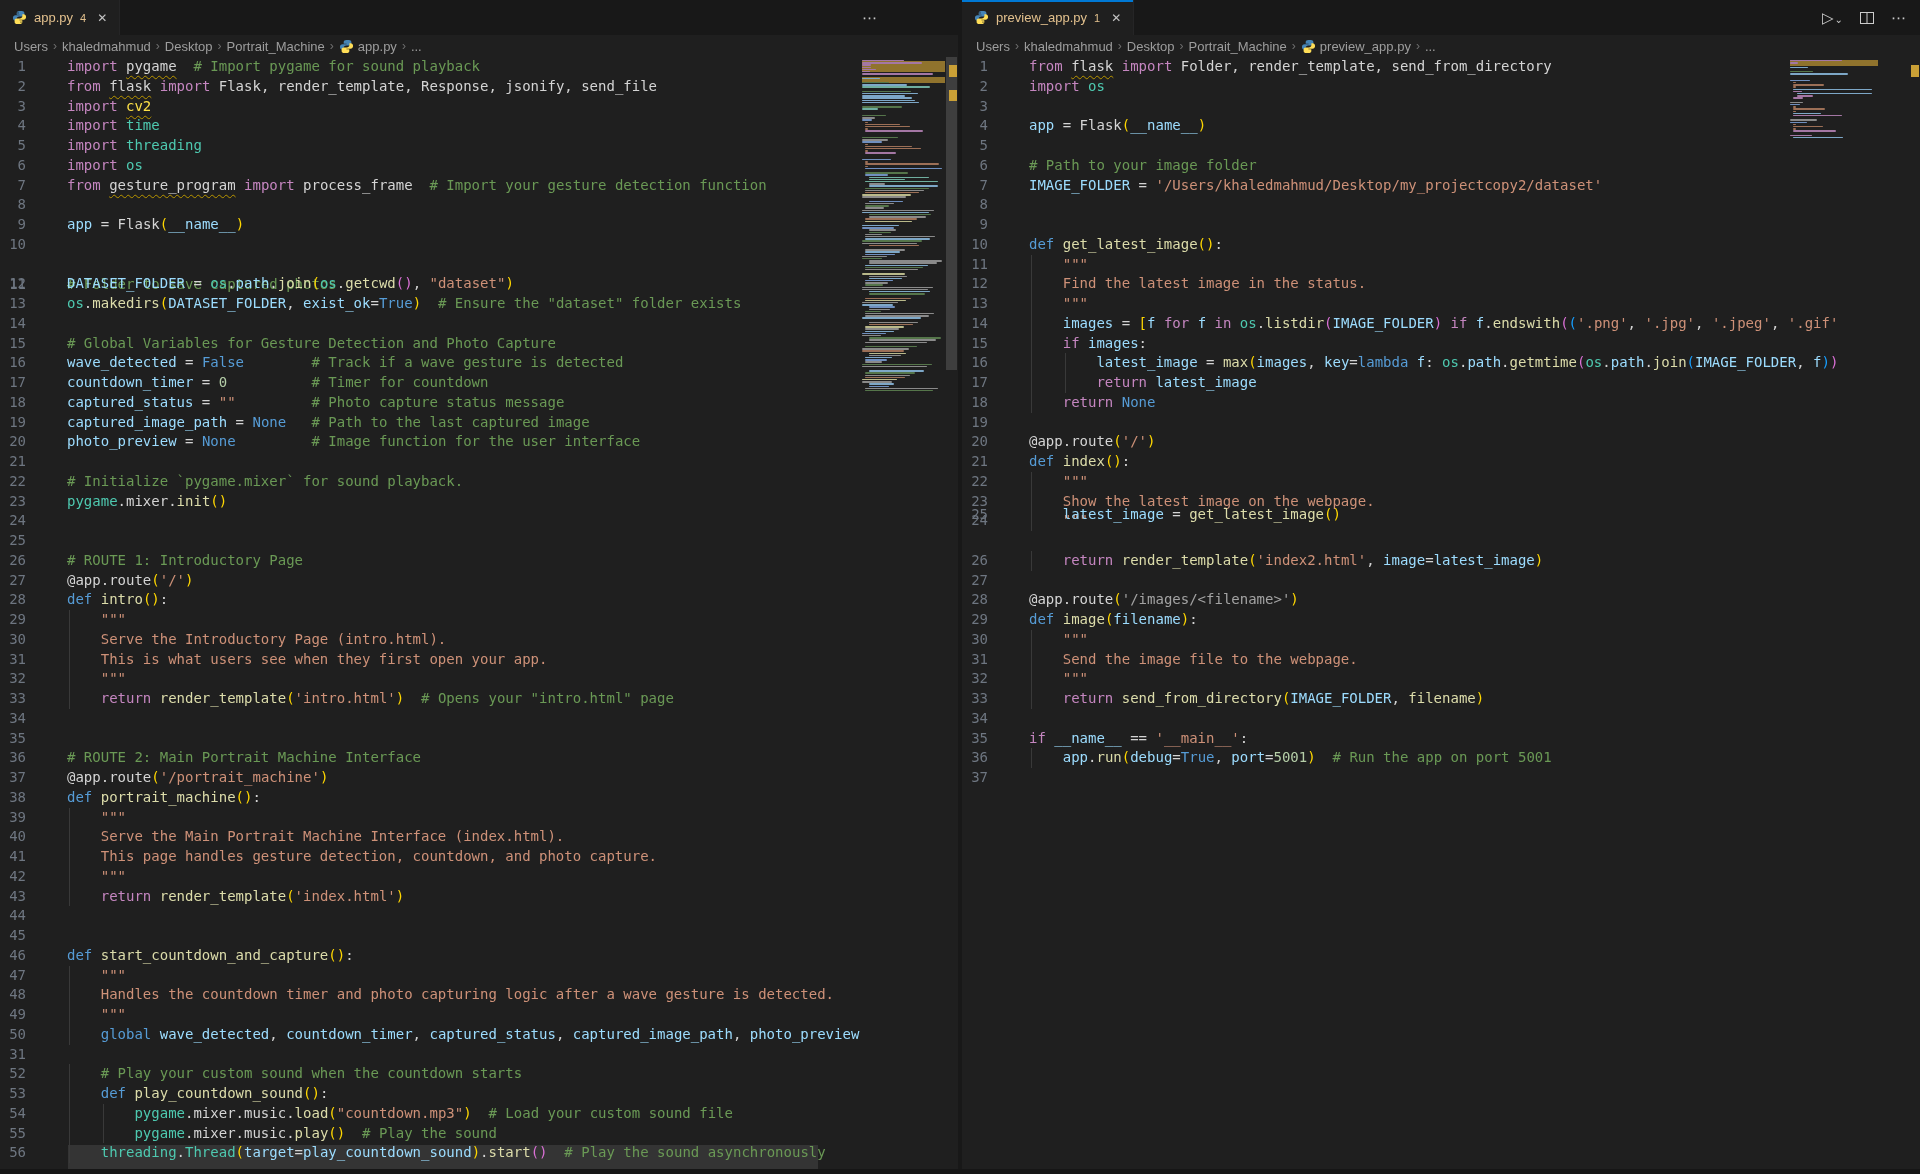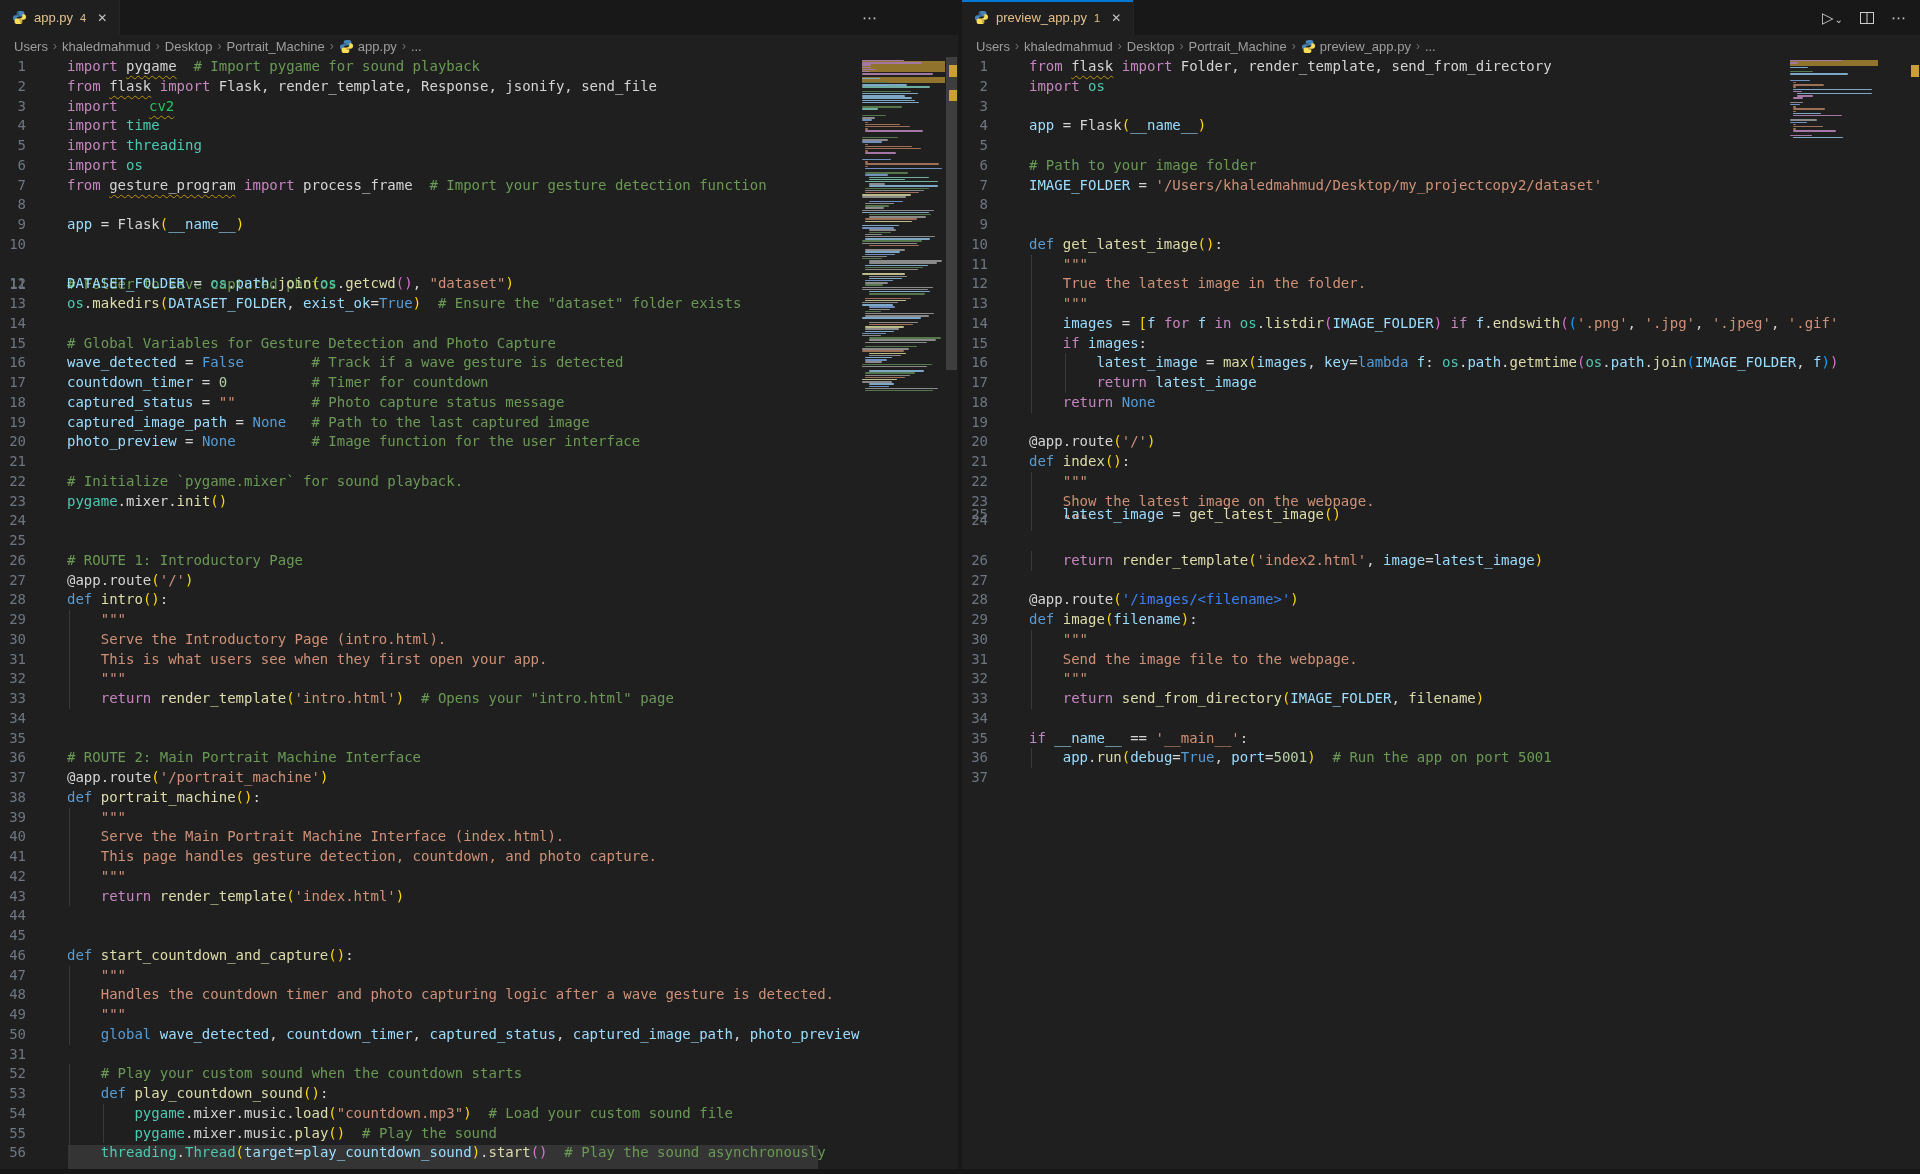--- a/index.html
+++ b/index.html
@@ -98,21 +98,21 @@
         </span>
         <span class="crumb-sep">›</span>
         <span class="crumb">
           <span>...</span>
         </span>
       </div>
     <div class="cur-line-band" id="band-left" style="left: 68px; top: 1145px; width: 750px; height: 29px;"></div>
     <div class="code-area" id="code-left">
         <div class="code-row" style="top: 0px;"><span class="ln">1</span><span style="color: rgb(197, 134, 192);">import </span><span class="tk-u" style="color: rgb(212, 212, 212);">pygame</span><span style="color: rgb(106, 153, 85);">  # Import pygame for sound playback</span></div>
         <div class="code-row" style="top: 19.75px;"><span class="ln">2</span><span style="color: rgb(197, 134, 192);">from </span><span class="tk-u" style="color: rgb(212, 212, 212);">flask</span><span style="color: rgb(197, 134, 192);"> import </span><span style="color: rgb(212, 212, 212);">Flask, render_template, Response, jsonify, send_file</span></div>
-        <div class="code-row" style="top: 39.5px;"><span class="ln">3</span><span style="color: rgb(197, 134, 192);">import </span><span class="tk-u" style="color: #22c55e; margin-left: 23px;">cv2</span></div>
+        <div class="code-row" style="top: 39.5px;"><span class="ln">3</span><span style="color: rgb(197, 134, 192);">import </span><span class="tk-u" style="color: #fde047;">cv2</span></div>
         <div class="code-row" style="top: 59.25px;"><span class="ln">4</span><span style="color: rgb(197, 134, 192);">import </span><span style="color: rgb(78, 201, 176);">time</span></div>
         <div class="code-row" style="top: 79px;"><span class="ln">5</span><span style="color: rgb(197, 134, 192);">import </span><span style="color: rgb(78, 201, 176);">threading</span></div>
         <div class="code-row" style="top: 98.75px;"><span class="ln">6</span><span style="color: rgb(197, 134, 192);">import </span><span style="color: rgb(78, 201, 176);">os</span></div>
         <div class="code-row" style="top: 118.5px;"><span class="ln">7</span><span style="color: rgb(197, 134, 192);">from </span><span class="tk-u" style="color: rgb(212, 212, 212);">gesture_program</span><span style="color: rgb(197, 134, 192);"> import </span><span style="color: rgb(212, 212, 212);">process_frame</span><span style="color: rgb(106, 153, 85);">  # Import your gesture detection function</span></div>
         <div class="code-row" style="top: 138.25px;"><span class="ln">8</span></div>
         <div class="code-row" style="top: 158px;"><span class="ln">9</span><span style="color: rgb(156, 220, 254);">app</span><span style="color: rgb(212, 212, 212);"> = </span><span style="color: rgb(212, 212, 212);">Flask</span><span style="color: rgb(255, 215, 0);">(</span><span style="color: rgb(156, 220, 254);">__name__</span><span style="color: rgb(255, 215, 0);">)</span></div>
         <div class="code-row" style="top: 177.75px;"><span class="ln">10</span></div>
         <div class="code-row" style="top: 203px; margin-top: 15px;"><span class="ln">11</span><span style="color: rgb(106, 153, 85);"># Folder to save captured photos</span></div>
         <div class="code-row" style="top: 217.25px;"><span class="ln">12</span><span style="color: rgb(156, 220, 254);">DATASET_FOLDER</span><span style="color: rgb(212, 212, 212);"> = </span><span style="color: rgb(78, 201, 176);">os</span><span style="color: rgb(212, 212, 212);">.</span><span style="color: rgb(156, 220, 254);">path</span><span style="color: rgb(212, 212, 212);">.</span><span style="color: rgb(220, 220, 170);">join</span><span style="color: rgb(255, 215, 0);">(</span><span style="color: rgb(78, 201, 176);">os</span><span style="color: rgb(212, 212, 212);">.</span><span style="color: rgb(220, 220, 170);">getcwd</span><span style="color: rgb(218, 112, 214);">()</span><span style="color: rgb(212, 212, 212);">, </span><span style="color: rgb(206, 145, 120);">"dataset"</span><span style="color: rgb(255, 215, 0);">)</span></div>
         <div class="code-row" style="top: 237px;"><span class="ln">13</span><span style="color: rgb(78, 201, 176);">os</span><span style="color: rgb(212, 212, 212);">.</span><span style="color: rgb(220, 220, 170);">makedirs</span><span style="color: rgb(255, 215, 0);">(</span><span style="color: rgb(156, 220, 254);">DATASET_FOLDER</span><span style="color: rgb(212, 212, 212);">, </span><span style="color: rgb(156, 220, 254);">exist_ok</span><span style="color: rgb(212, 212, 212);">=</span><span style="color: rgb(86, 156, 214);">True</span><span style="color: rgb(255, 215, 0);">)</span><span style="color: rgb(106, 153, 85);">  # Ensure the "dataset" folder exists</span></div>
@@ -364,37 +364,37 @@
         <div class="code-row" style="top: 19.75px;"><span class="ln">2</span><span style="color: rgb(197, 134, 192);">import </span><span style="color: rgb(78, 201, 176);">os</span></div>
         <div class="code-row" style="top: 39.5px;"><span class="ln">3</span></div>
         <div class="code-row" style="top: 59.25px;"><span class="ln">4</span><span style="color: rgb(156, 220, 254);">app</span><span style="color: rgb(212, 212, 212);"> = </span><span style="color: rgb(212, 212, 212);">Flask</span><span style="color: rgb(255, 215, 0);">(</span><span style="color: rgb(156, 220, 254);">__name__</span><span style="color: rgb(255, 215, 0);">)</span></div>
         <div class="code-row" style="top: 79px;"><span class="ln">5</span></div>
         <div class="code-row" style="top: 98.75px;"><span class="ln">6</span><span style="color: rgb(106, 153, 85);"># Path to your image folder</span></div>
         <div class="code-row" style="top: 118.5px;"><span class="ln">7</span><span style="color: rgb(156, 220, 254);">IMAGE_FOLDER</span><span style="color: rgb(212, 212, 212);"> = </span><span style="color: rgb(206, 145, 120);">'/Users/khaledmahmud/Desktop/my_projectcopy2/dataset'</span></div>
         <div class="code-row" style="top: 138.25px;"><span class="ln">8</span></div>
         <div class="code-row" style="top: 158px;"><span class="ln">9</span></div>
         <div class="code-row" style="top: 177.75px;"><span class="ln">10</span><span style="color: rgb(86, 156, 214);">def </span><span style="color: rgb(220, 220, 170);">get_latest_image</span><span style="color: rgb(255, 215, 0);">()</span><span style="color: rgb(212, 212, 212);">:</span></div>
         <div class="code-row" style="top: 197.5px;"><span class="guide" style="left: 69px;"></span><span class="ln">11</span><span style="color: rgb(206, 145, 120);">    """</span></div>
-        <div class="code-row" style="top: 217.25px;"><span class="guide" style="left: 69px;"></span><span class="ln">12</span><span style="color: rgb(206, 145, 120);">    True the latest image in the folder.</span></div>
+        <div class="code-row" style="top: 217.25px;"><span class="guide" style="left: 69px;"></span><span class="ln">12</span><span style="color: rgb(206, 145, 120);">    Find the latest image in the status.</span></div>
         <div class="code-row" style="top: 237px;"><span class="guide" style="left: 69px;"></span><span class="ln">13</span><span style="color: rgb(206, 145, 120);">    """</span></div>
         <div class="code-row" style="top: 256.75px;"><span class="guide" style="left: 69px;"></span><span class="ln">14</span><span style="color: rgb(156, 220, 254);">    images</span><span style="color: rgb(212, 212, 212);"> = </span><span style="color: rgb(255, 215, 0);">[</span><span style="color: rgb(156, 220, 254);">f</span><span style="color: rgb(197, 134, 192);"> for </span><span style="color: rgb(156, 220, 254);">f</span><span style="color: rgb(197, 134, 192);"> in </span><span style="color: rgb(78, 201, 176);">os</span><span style="color: rgb(212, 212, 212);">.</span><span style="color: rgb(220, 220, 170);">listdir</span><span style="color: rgb(218, 112, 214);">(</span><span style="color: rgb(156, 220, 254);">IMAGE_FOLDER</span><span style="color: rgb(218, 112, 214);">)</span><span style="color: rgb(197, 134, 192);"> if </span><span style="color: rgb(156, 220, 254);">f</span><span style="color: rgb(212, 212, 212);">.</span><span style="color: rgb(220, 220, 170);">endswith</span><span style="color: rgb(218, 112, 214);">(</span><span style="color: rgb(23, 159, 255);">(</span><span style="color: rgb(206, 145, 120);">'.png'</span><span style="color: rgb(212, 212, 212);">, </span><span style="color: rgb(206, 145, 120);">'.jpg'</span><span style="color: rgb(212, 212, 212);">, </span><span style="color: rgb(206, 145, 120);">'.jpeg'</span><span style="color: rgb(212, 212, 212);">, </span><span style="color: rgb(206, 145, 120);">'.gif'</span></div>
         <div class="code-row" style="top: 276.5px;"><span class="guide" style="left: 69px;"></span><span class="ln">15</span><span style="color: rgb(197, 134, 192);">    if </span><span style="color: rgb(156, 220, 254);">images</span><span style="color: rgb(212, 212, 212);">:</span></div>
         <div class="code-row" style="top: 296.25px;"><span class="guide" style="left: 69px;"></span><span class="guide" style="left: 102.72px;"></span><span class="ln">16</span><span style="color: rgb(156, 220, 254);">        latest_image</span><span style="color: rgb(212, 212, 212);"> = </span><span style="color: rgb(220, 220, 170);">max</span><span style="color: rgb(255, 215, 0);">(</span><span style="color: rgb(156, 220, 254);">images</span><span style="color: rgb(212, 212, 212);">, </span><span style="color: rgb(156, 220, 254);">key</span><span style="color: rgb(212, 212, 212);">=</span><span style="color: rgb(86, 156, 214);">lambda</span><span style="color: rgb(156, 220, 254);"> f</span><span style="color: rgb(212, 212, 212);">: </span><span style="color: rgb(78, 201, 176);">os</span><span style="color: rgb(212, 212, 212);">.</span><span style="color: rgb(156, 220, 254);">path</span><span style="color: rgb(212, 212, 212);">.</span><span style="color: rgb(220, 220, 170);">getmtime</span><span style="color: rgb(218, 112, 214);">(</span><span style="color: rgb(78, 201, 176);">os</span><span style="color: rgb(212, 212, 212);">.</span><span style="color: rgb(156, 220, 254);">path</span><span style="color: rgb(212, 212, 212);">.</span><span style="color: rgb(220, 220, 170);">join</span><span style="color: rgb(23, 159, 255);">(</span><span style="color: rgb(156, 220, 254);">IMAGE_FOLDER</span><span style="color: rgb(212, 212, 212);">, </span><span style="color: rgb(156, 220, 254);">f</span><span style="color: rgb(23, 159, 255);">)</span><span style="color: rgb(218, 112, 214);">)</span></div>
         <div class="code-row" style="top: 316px;"><span class="guide" style="left: 69px;"></span><span class="guide" style="left: 102.72px;"></span><span class="ln">17</span><span style="color: rgb(197, 134, 192);">        return </span><span style="color: rgb(156, 220, 254);">latest_image</span></div>
         <div class="code-row" style="top: 335.75px;"><span class="guide" style="left: 69px;"></span><span class="ln">18</span><span style="color: rgb(197, 134, 192);">    return </span><span style="color: rgb(86, 156, 214);">None</span></div>
         <div class="code-row" style="top: 355.5px;"><span class="ln">19</span></div>
         <div class="code-row" style="top: 375.25px;"><span class="ln">20</span><span style="color: rgb(212, 212, 212);">@app.route</span><span style="color: rgb(255, 215, 0);">(</span><span style="color: rgb(206, 145, 120);">'/'</span><span style="color: rgb(255, 215, 0);">)</span></div>
         <div class="code-row" style="top: 395px;"><span class="ln">21</span><span style="color: rgb(86, 156, 214);">def </span><span style="color: rgb(220, 220, 170);">index</span><span style="color: rgb(255, 215, 0);">()</span><span style="color: rgb(212, 212, 212);">:</span></div>
         <div class="code-row" style="top: 414.75px;"><span class="guide" style="left: 69px;"></span><span class="ln">22</span><span style="color: rgb(206, 145, 120);">    """</span></div>
         <div class="code-row" style="top: 434.5px;"><span class="guide" style="left: 69px;"></span><span class="ln">23</span><span style="color: rgb(206, 145, 120);">    Show the latest image on the webpage.</span></div>
         <div class="code-row" style="top: 454.25px;"><span class="guide" style="left: 69px;"></span><span class="ln">24</span><span style="color: rgb(206, 145, 120);">    """</span></div>
         <div class="code-row" style="top: 448px;"><span class="guide" style="left: 69px;"></span><span class="ln">25</span><span style="color: rgb(156, 220, 254);">    latest_image</span><span style="color: rgb(212, 212, 212);"> = </span><span style="color: rgb(220, 220, 170);">get_latest_image</span><span style="color: rgb(255, 215, 0);">()</span></div>
         <div class="code-row" style="top: 493.75px;"><span class="guide" style="left: 69px;"></span><span class="ln">26</span><span style="color: rgb(197, 134, 192);">    return </span><span style="color: rgb(220, 220, 170);">render_template</span><span style="color: rgb(255, 215, 0);">(</span><span style="color: rgb(206, 145, 120);">'index2.html'</span><span style="color: rgb(212, 212, 212);">, </span><span style="color: rgb(156, 220, 254);">image</span><span style="color: rgb(212, 212, 212);">=</span><span style="color: rgb(156, 220, 254);">latest_image</span><span style="color: rgb(255, 215, 0);">)</span></div>
         <div class="code-row" style="top: 513.5px;"><span class="ln">27</span></div>
-        <div class="code-row" style="top: 533.25px;"><span class="ln">28</span><span style="color: rgb(212, 212, 212);">@app.route</span><span style="color: rgb(255, 215, 0);">(</span><span style="color: #3b82f6;">'/images/&lt;filename&gt;'</span><span style="color: rgb(255, 215, 0);">)</span></div>
+        <div class="code-row" style="top: 533.25px;"><span class="ln">28</span><span style="color: rgb(212, 212, 212);">@app.route</span><span style="color: rgb(255, 215, 0);">(</span><span style="color: #a3a3a3;">'/images/&lt;filename&gt;'</span><span style="color: rgb(255, 215, 0);">)</span></div>
         <div class="code-row" style="top: 553px;"><span class="ln">29</span><span style="color: rgb(86, 156, 214);">def </span><span style="color: rgb(220, 220, 170);">image</span><span style="color: rgb(255, 215, 0);">(</span><span style="color: rgb(156, 220, 254);">filename</span><span style="color: rgb(255, 215, 0);">)</span><span style="color: rgb(212, 212, 212);">:</span></div>
         <div class="code-row" style="top: 572.75px;"><span class="guide" style="left: 69px;"></span><span class="ln">30</span><span style="color: rgb(206, 145, 120);">    """</span></div>
         <div class="code-row" style="top: 592.5px;"><span class="guide" style="left: 69px;"></span><span class="ln">31</span><span style="color: rgb(206, 145, 120);">    Send the image file to the webpage.</span></div>
         <div class="code-row" style="top: 612.25px;"><span class="guide" style="left: 69px;"></span><span class="ln">32</span><span style="color: rgb(206, 145, 120);">    """</span></div>
         <div class="code-row" style="top: 632px;"><span class="guide" style="left: 69px;"></span><span class="ln">33</span><span style="color: rgb(197, 134, 192);">    return </span><span style="color: rgb(220, 220, 170);">send_from_directory</span><span style="color: rgb(255, 215, 0);">(</span><span style="color: rgb(156, 220, 254);">IMAGE_FOLDER</span><span style="color: rgb(212, 212, 212);">, </span><span style="color: rgb(220, 220, 170);">filename</span><span style="color: rgb(255, 215, 0);">)</span></div>
         <div class="code-row" style="top: 651.75px;"><span class="ln">34</span></div>
         <div class="code-row" style="top: 671.5px;"><span class="ln">35</span><span style="color: rgb(197, 134, 192);">if </span><span style="color: rgb(156, 220, 254);">__name__</span><span style="color: rgb(212, 212, 212);"> == </span><span style="color: rgb(206, 145, 120);">'__main__'</span><span style="color: rgb(212, 212, 212);">:</span></div>
         <div class="code-row" style="top: 691.25px;"><span class="guide" style="left: 69px;"></span><span class="ln">36</span><span style="color: rgb(156, 220, 254);">    app</span><span style="color: rgb(212, 212, 212);">.</span><span style="color: rgb(220, 220, 170);">run</span><span style="color: rgb(255, 215, 0);">(</span><span style="color: rgb(156, 220, 254);">debug</span><span style="color: rgb(212, 212, 212);">=</span><span style="color: rgb(86, 156, 214);">True</span><span style="color: rgb(212, 212, 212);">, </span><span style="color: rgb(156, 220, 254);">port</span><span style="color: rgb(212, 212, 212);">=</span><span style="color: rgb(181, 206, 168);">5001</span><span style="color: rgb(255, 215, 0);">)</span><span style="color: rgb(106, 153, 85);">  # Run the app on port 5001</span></div>
         <div class="code-row" style="top: 711px;"><span class="ln">37</span></div>
       </div>

